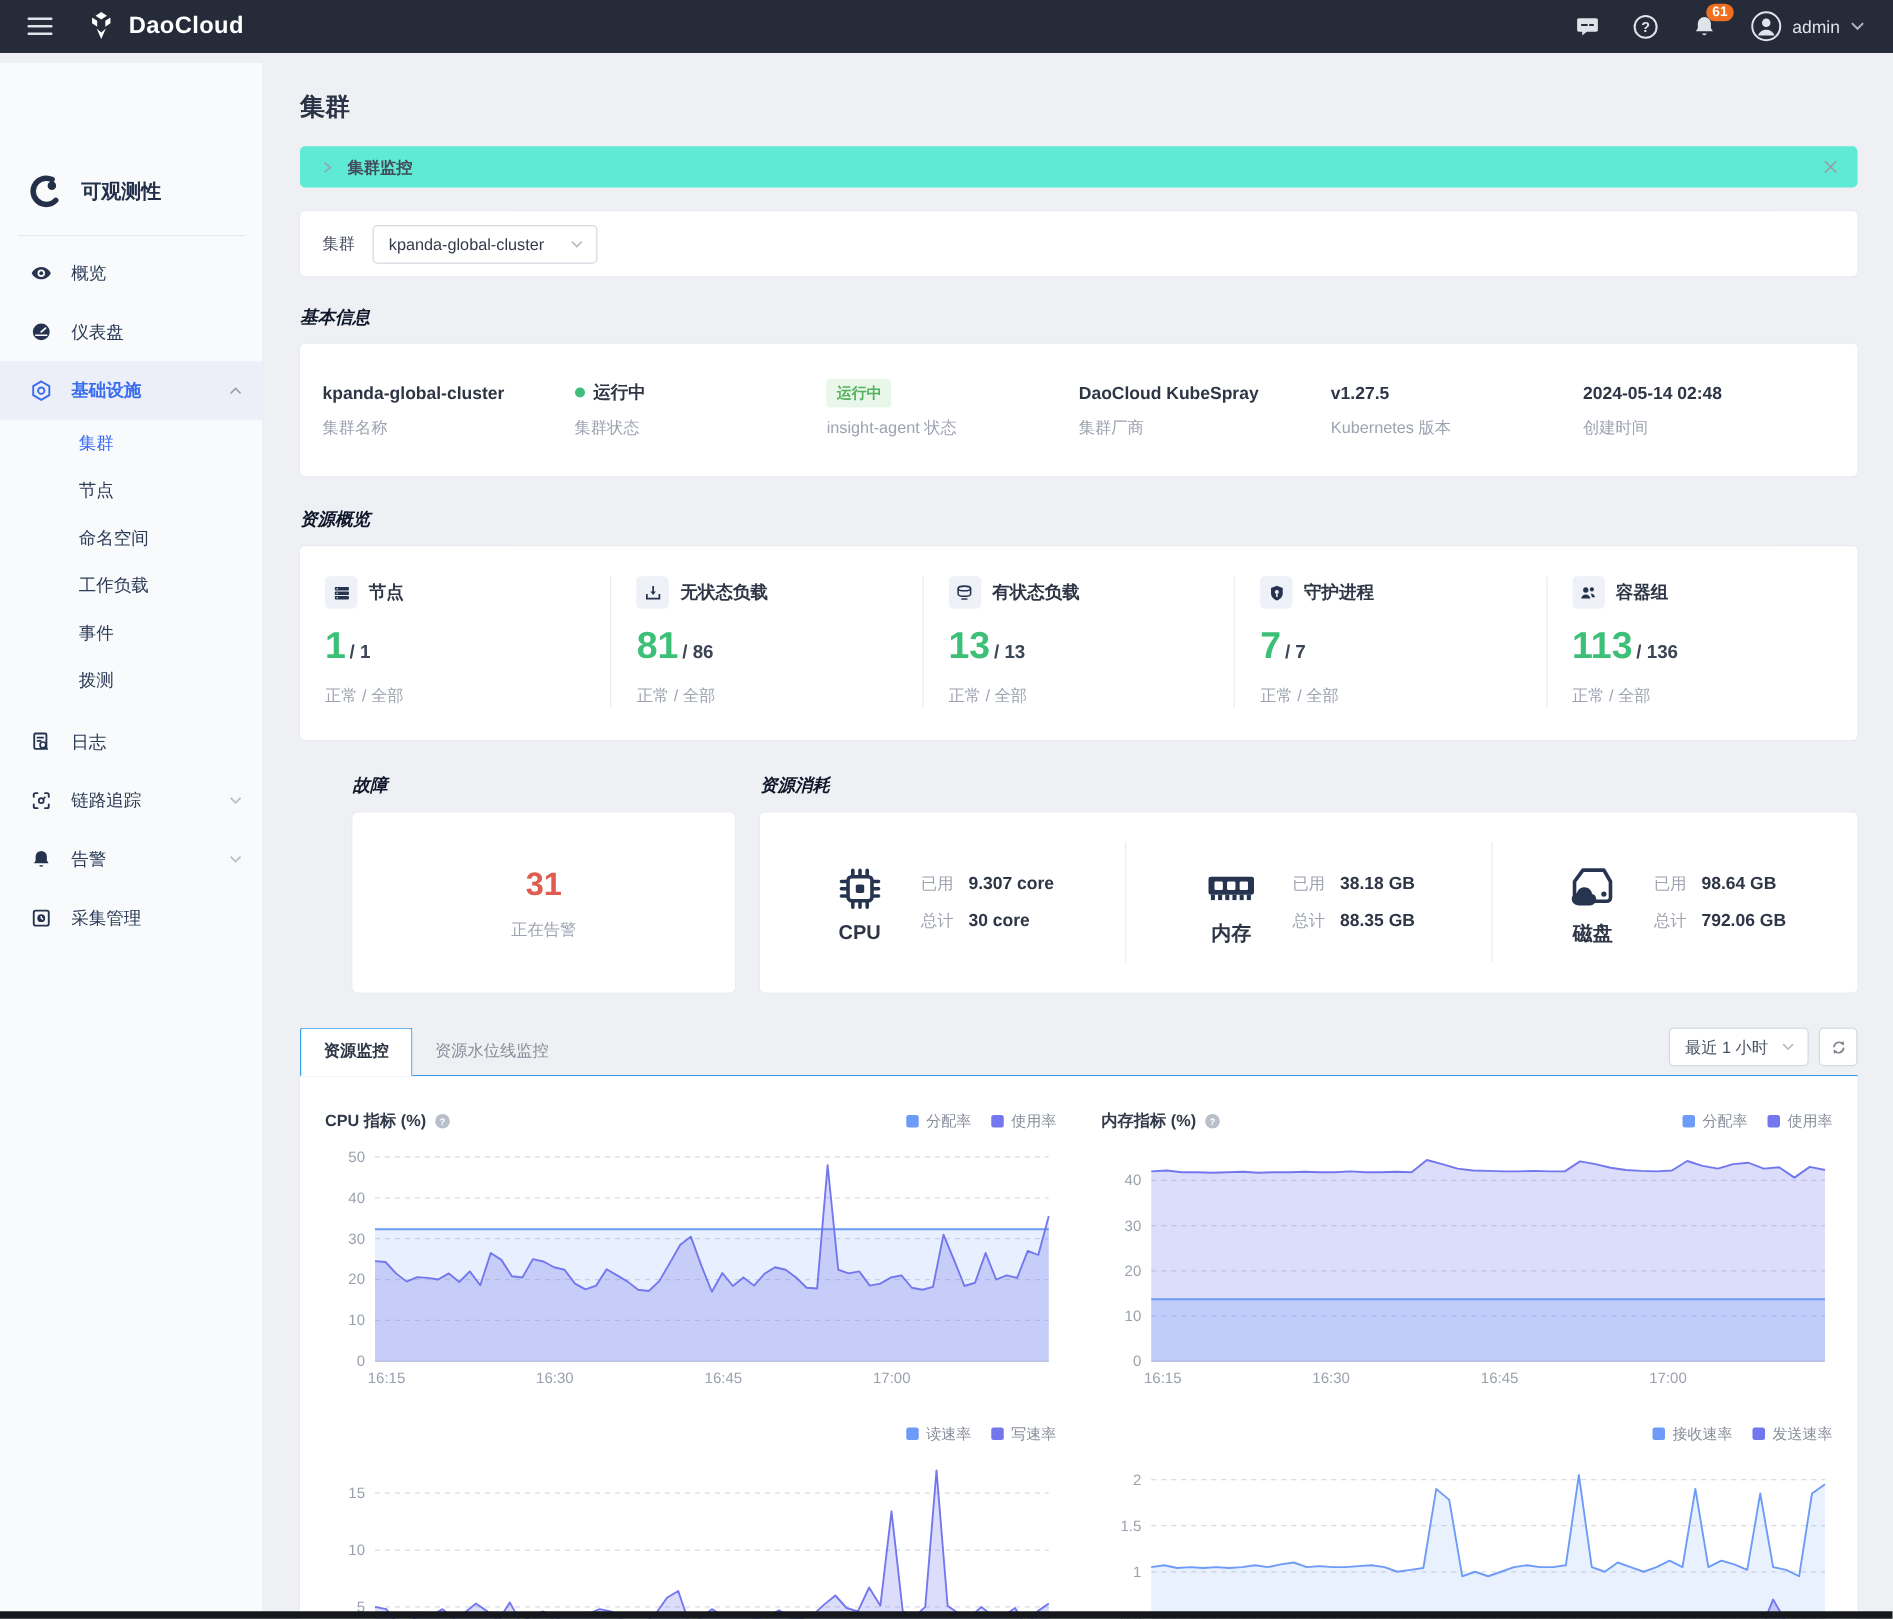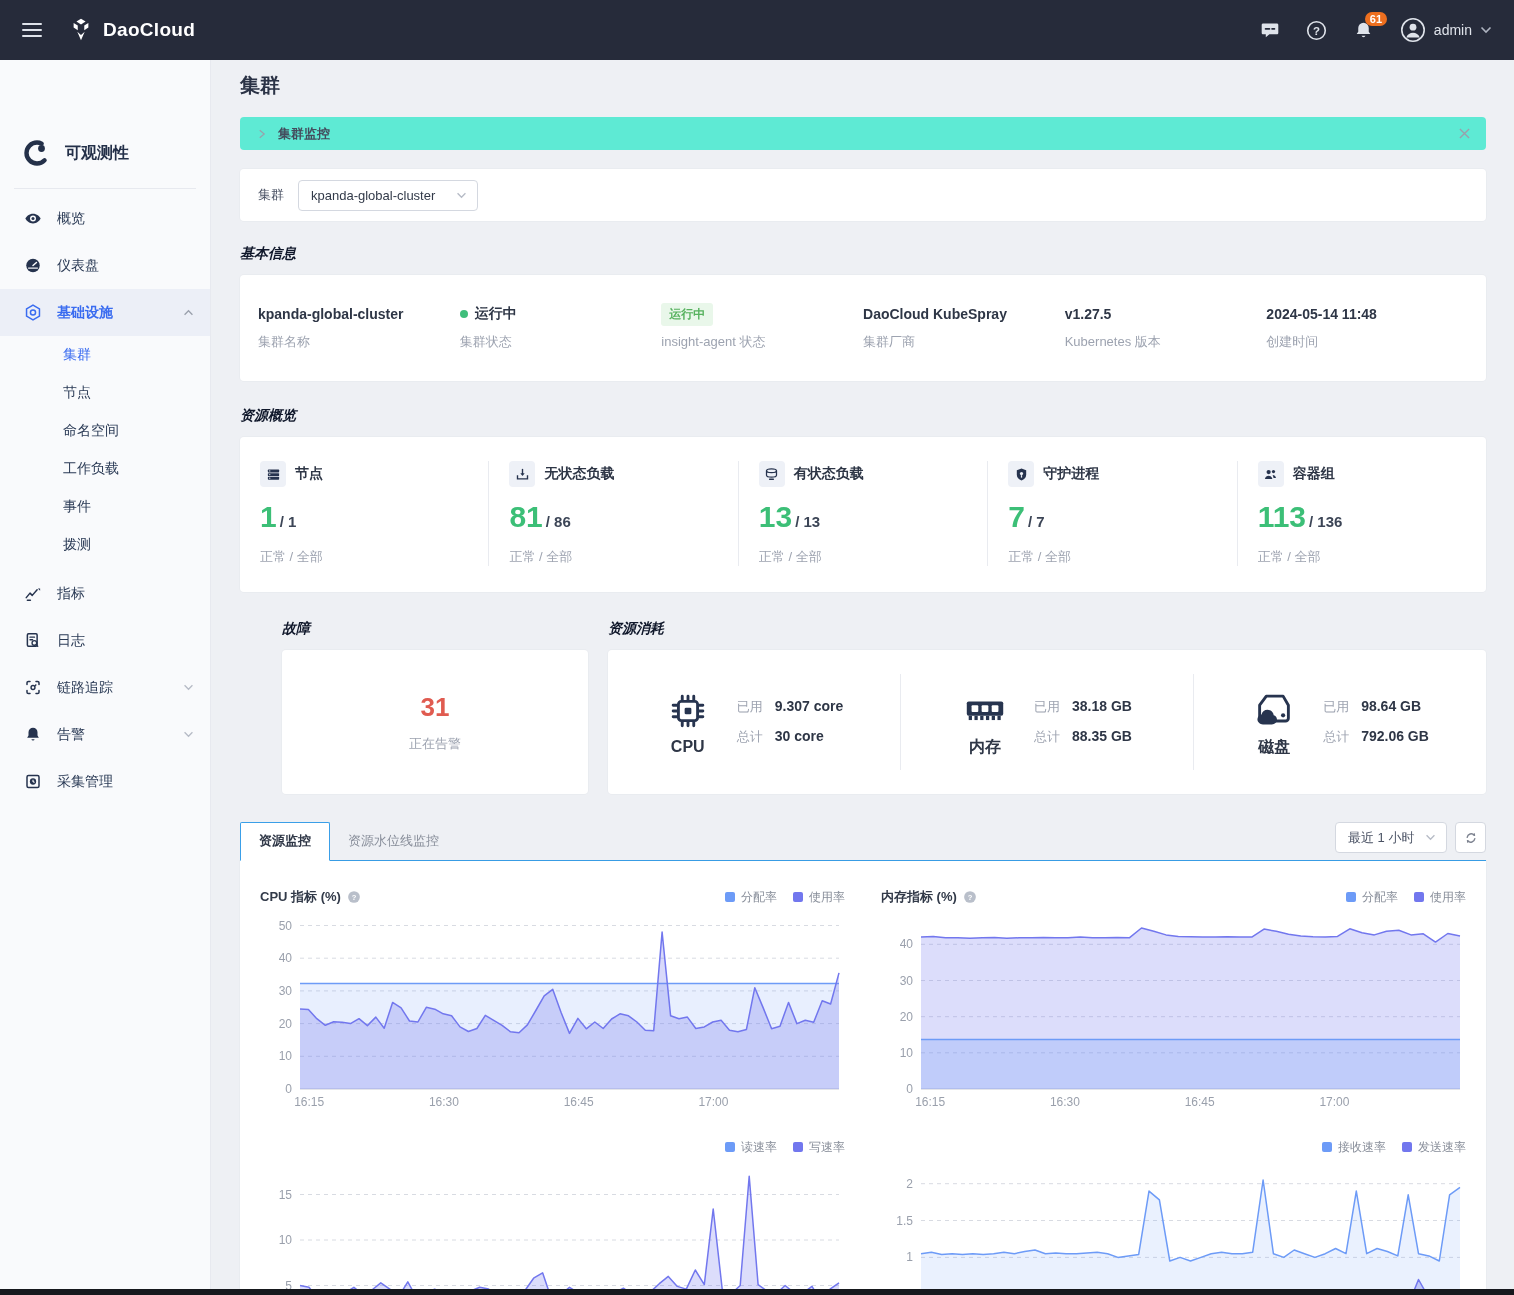--- a/index.html
+++ b/index.html
@@ -1,20 +1,20 @@
 <!DOCTYPE html>
 <html><head>
 <meta charset="utf-8">
 <style>
   * { margin:0; padding:0; box-sizing:border-box; }
   html,body { width:1514px; height:1295px; overflow:hidden;
     font-family:"Liberation Sans","DejaVu Sans",sans-serif; background:#eef0f4; color:#2b3346; }
 
   
-  .topbar { position:fixed; top:0; left:0; right:0; height:60px; background:#262b3a;
+  .topbar { position:fixed; top:0; left:0; right:0; height:42px; background:#262b3a;
     display:flex; align-items:center; justify-content:space-between; padding:0 22px; z-index:30;gap:44px; }
   .tb-left { display:flex; align-items:center; gap:26px; }
   .hamburger { width:20px; display:flex; flex-direction:column; gap:4px; cursor:pointer; }
   .hamburger i { height:2px; background:#dfe3ea; border-radius:1px; display:block; }
   .brand { display:flex; align-items:center; gap:9px; }
   .brand-name { color:#fff; font-size:19px; font-weight:700; letter-spacing:.3px; }
   .tb-right { display:flex; align-items:center; gap:26px; }
   .tb-ic { position:relative; display:flex; align-items:center; cursor:pointer; }
   .badge { position:absolute; top:-8px; left:12px; background:#ed6f1f; color:#fff; font-size:11px;
     border-radius:9px; padding:1px 5px; font-weight:700; }
@@ -230,30 +230,20 @@
   <div class="nav-sub">
     <span>工作负载</span>
   </div>
   <div class="nav-sub">
     <span>事件</span>
   </div>
   <div class="nav-sub" style="margin-bottom:6px;">
     <span>拨测</span>
   </div>
 
-  <div class="nav-item">
-    <span class="nav-ic">
-      <svg width="19" height="19" viewBox="0 0 24 24">
-          <path d="M3 17.5l5-6 3 3 6.5-7.5" fill="none" stroke="#26334e" stroke-width="2" stroke-linecap="round" stroke-linejoin="round"></path>
-          <polygon points="18.5,5.2 21.5,5.2 21.5,8.2" fill="#26334e"></polygon>
-          <path d="M4.5 21h4" stroke="#26334e" stroke-width="2" stroke-linecap="round"></path>
-        </svg>
-    </span>
-    <span class="nav-label">指标</span>
-  </div>
 
   <div class="nav-item">
     <span class="nav-ic">
       <svg width="19" height="19" viewBox="0 0 24 24">
           <rect x="4.5" y="3" width="13" height="16.5" rx="1.5" fill="none" stroke="#26334e" stroke-width="2"></rect>
           <path d="M8 7.5h6M8 11h3.5" stroke="#26334e" stroke-width="1.8" stroke-linecap="round"></path>
           <circle cx="13.8" cy="15.2" r="3.1" fill="#f9fafc" stroke="#26334e" stroke-width="1.8"></circle>
           <path d="M16 17.5l2.3 2.3" stroke="#26334e" stroke-width="1.8" stroke-linecap="round"></path>
         </svg>
     </span>
@@ -346,21 +336,21 @@
     </div>
     <div class="bi-field">
       <div class="bi-value">DaoCloud KubeSpray</div>
       <div class="bi-label">集群厂商</div>
     </div>
     <div class="bi-field">
       <div class="bi-value">v1.27.5</div>
       <div class="bi-label">Kubernetes 版本</div>
     </div>
     <div class="bi-field">
-      <div class="bi-value">2024-05-14 11:48</div>
+      <div class="bi-value">2024-05-14 02:48</div>
       <div class="bi-label">创建时间</div>
     </div>
   </div>
 
   <div class="section-title">资源概览</div>
   <div class="card overview-card">
     <div class="ov-col">
       <div class="ov-head">
         <span class="ov-ic">
           <svg width="15" height="15" viewBox="0 0 24 24">

